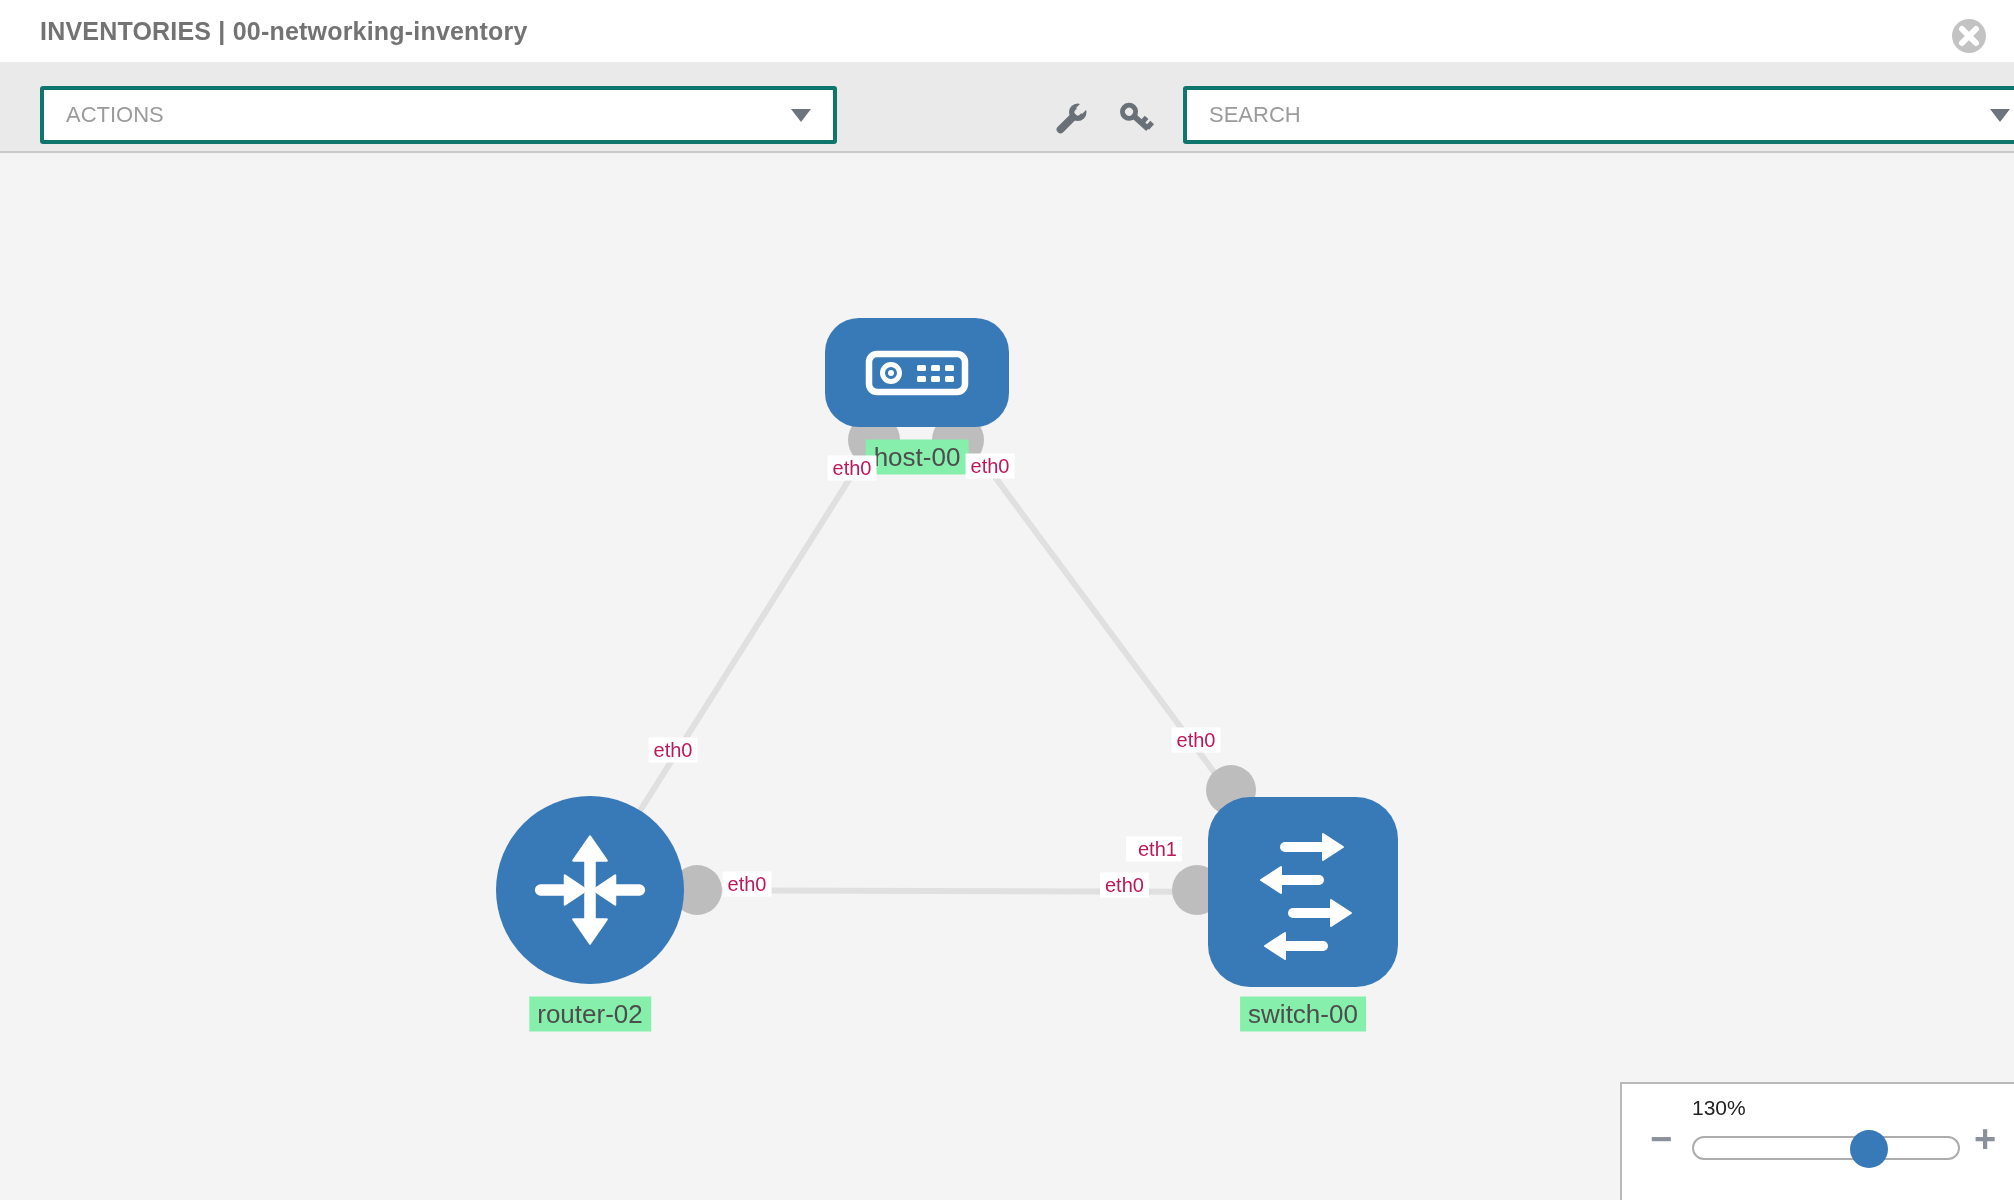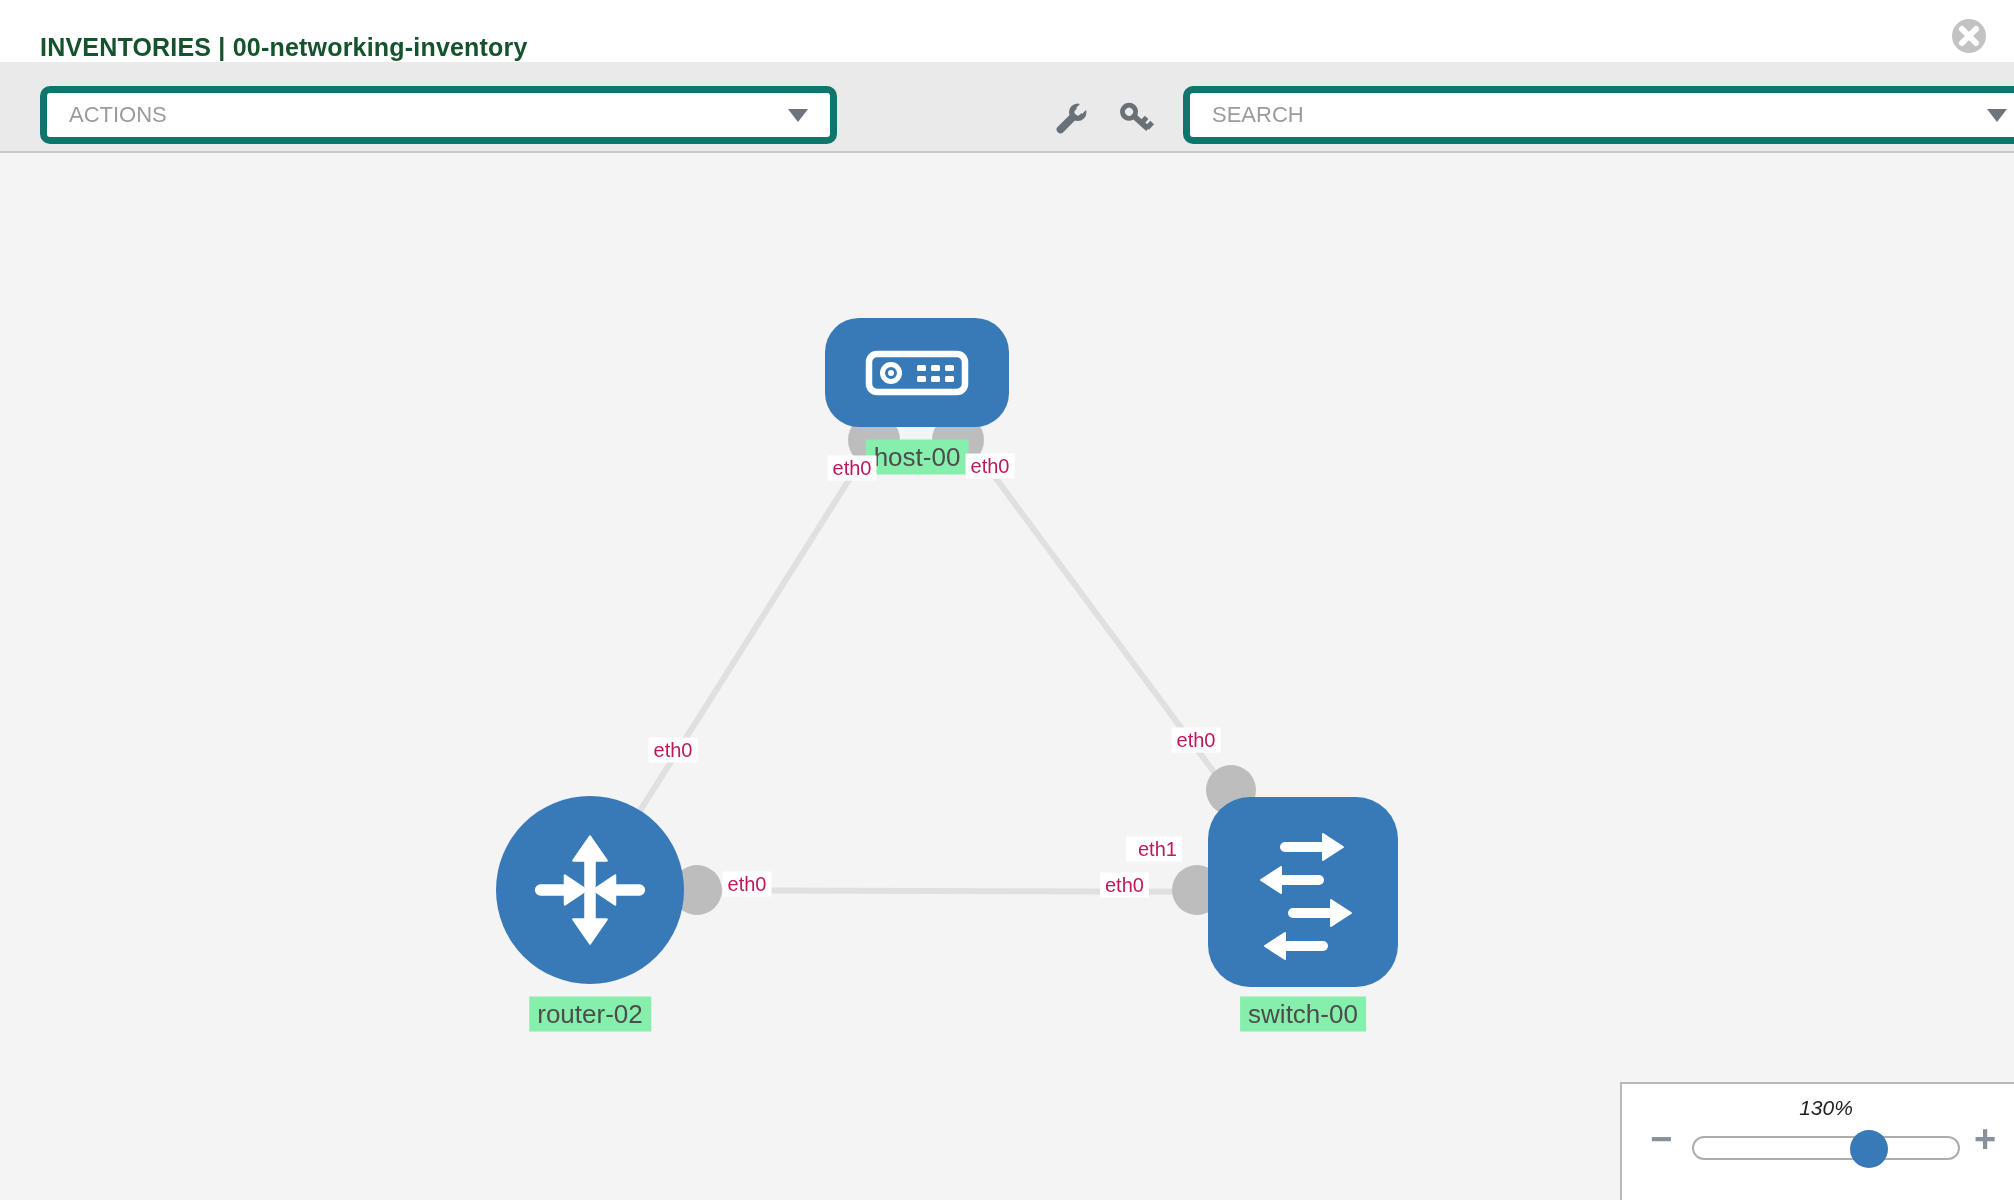--- a/index.html
+++ b/index.html
@@ -2,26 +2,26 @@
 <html><head>
 <meta charset="utf-8">
 <style>
   * { margin:0; padding:0; box-sizing:border-box; }
   html,body { width:2014px; height:1200px; }
   body { font-family:"Liberation Sans", sans-serif; background:#fff; position:relative; overflow:hidden; }
   #page { position:absolute; inset:0; width:2014px; height:1200px; }
 
   
   .header { position:absolute; left:0; top:0; width:2014px; height:62px; background:#fff; }
-  .page-title { position:absolute; left:40px; top:16px; line-height:62px; font-size:25px; font-weight:bold; color:#14532d; letter-spacing:0.2px; }
+  .page-title { position:absolute; left:40px; top:0; line-height:62px; font-size:25px; font-weight:bold; color:#737373; letter-spacing:0.2px; }
   .close-btn { position:absolute; right:26px; top:17px; width:38px; height:38px; cursor:pointer; }
 
   
   .toolbar { position:absolute; left:0; top:62px; width:2014px; height:91px; background:#eaeaea; border-bottom:2px solid #c9c9c9; }
-  .combo { position:absolute; top:24px; height:58px; background:#fff; border:7px solid #0f766e; border-radius:10px; display:flex; align-items:center; padding:0 22px; }
+  .combo { position:absolute; top:24px; height:58px; background:#fff; border:4px solid #0f766e; border-radius:3px; display:flex; align-items:center; padding:0 22px; }
   .combo-actions { left:40px; width:797px; }
   .combo-search { left:1183px; width:853px; }
   .combo-label { font-size:22px; color:#9b9b9b; flex:1; }
   .search-input { border:none; outline:none; flex:1; font-size:22px; color:#555; font-family:"Liberation Sans",sans-serif; background:transparent; }
   .search-input::placeholder { color:#9b9b9b; opacity:1; }
   .caret { width:0; height:0; border-left:10px solid transparent; border-right:10px solid transparent; border-top:13px solid #6d747e; }
   .tool-btn { position:absolute; top:36px; width:40px; height:40px; cursor:pointer; }
   .tool-wrench { left:1052px; }
   .tool-key { left:1116px; }
 
@@ -43,21 +43,21 @@
   .il-host-left   { left:852px; top:315px; }
   .il-host-right  { left:990px; top:313px; }
   .il-router-top  { left:673px; top:597px; }
   .il-switch-top  { left:1196px; top:587px; }
   .il-router-right{ left:747px; top:731px; }
   .il-switch-behind { left:1100px; top:732px; transform:translateY(-50%); z-index:4; }
   .il-switch-front  { left:1126px; top:696px; transform:translateY(-50%); z-index:5;padding-left:12px; }
 
   
   .zoom-panel { position:absolute; left:1620px; top:1082px; right:-3px; bottom:-3px; background:#fff; border:2px solid #b9b9b9; z-index:6; }
-  .zoom-level { position:absolute; left:70px; top:12px; width:268px; text-align:center; font-size:21px; color:#222;font-style:italic; }
+  .zoom-level { position:absolute; left:70px; top:12px; width:268px; font-size:21px; color:#222; }
   .zoom-minus { position:absolute; left:28px; top:36px; font-size:38px; font-weight:bold; color:#8b919a; cursor:pointer; line-height:38px; }
   .zoom-plus  { position:absolute; left:352px; top:36px; font-size:38px; font-weight:bold; color:#8b919a; cursor:pointer; line-height:38px; }
   .zoom-track { position:absolute; left:70px; top:52px; width:268px; height:24px; background:#fff; border:2px solid #adadad; border-radius:12px; cursor:pointer; }
   .zoom-knob  { position:absolute; left:156px; top:-8px; width:38px; height:38px; border-radius:50%; background:#3879b7; cursor:grab; }
 </style>
 </head>
 <body>
 
 <div id="page">
 

